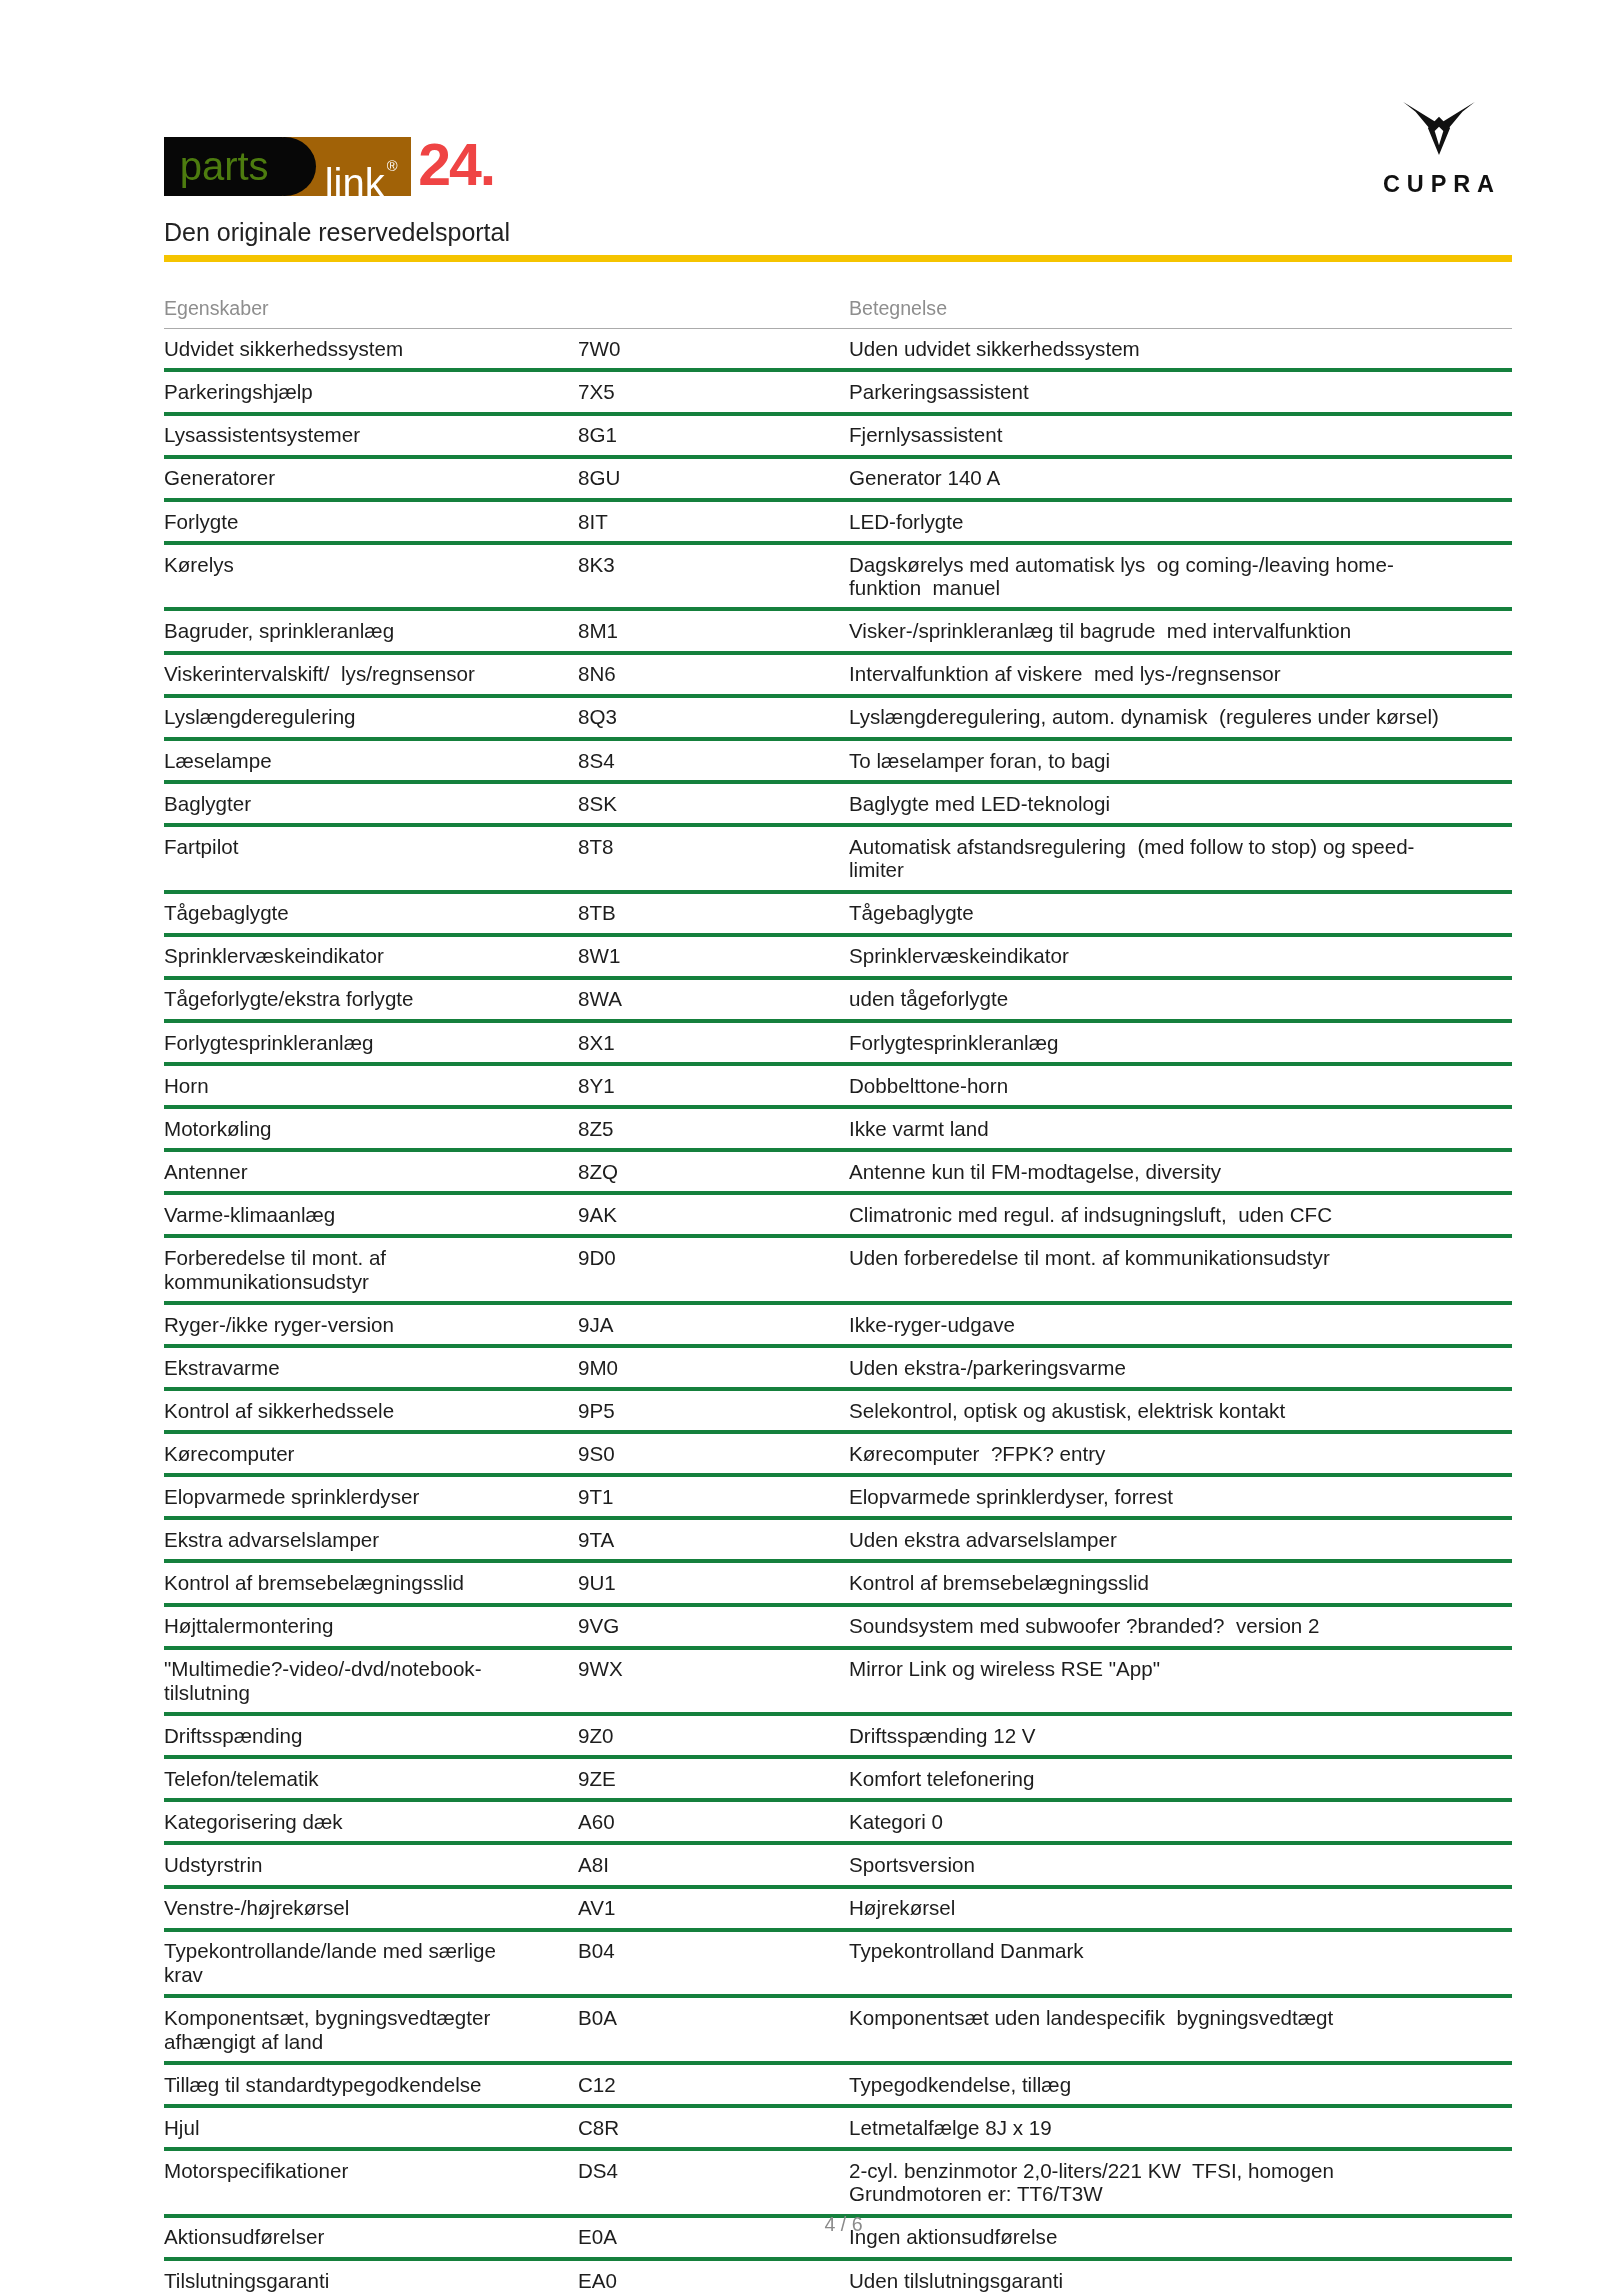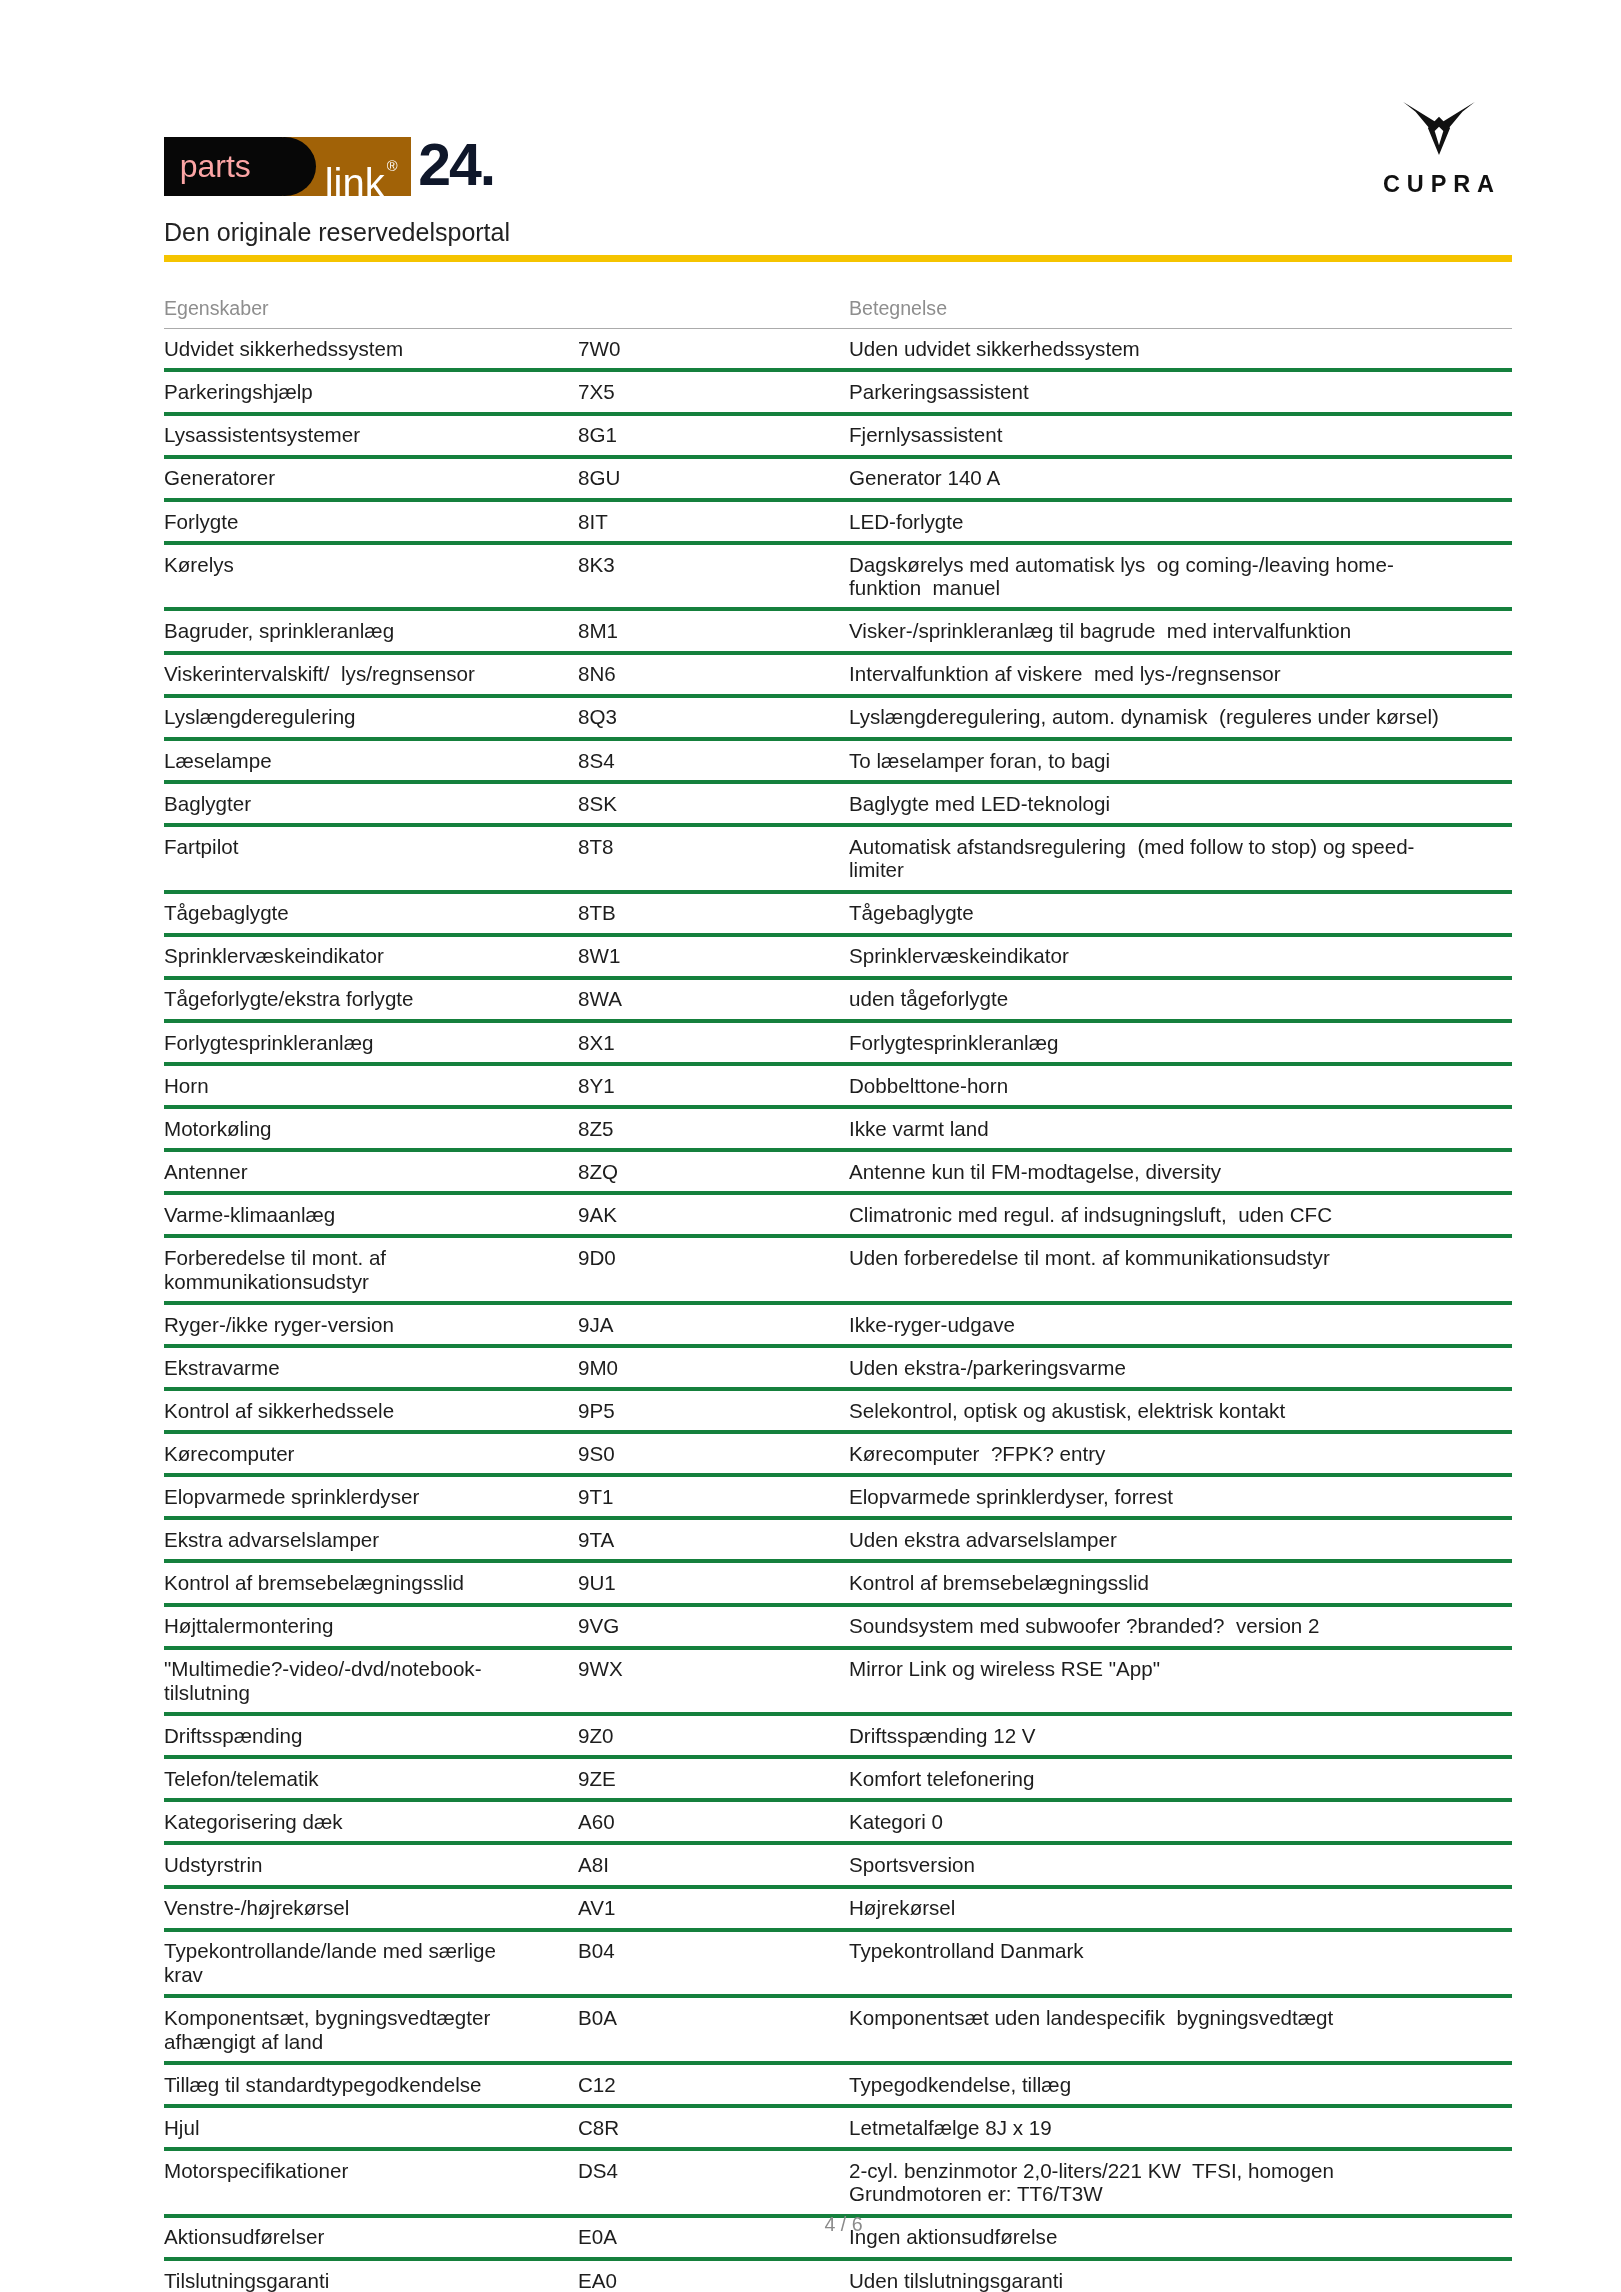--- a/index.html
+++ b/index.html
@@ -3,29 +3,29 @@
 <meta charset="utf-8">
 <style>
   html,body{margin:0;padding:0;background:#ffffff;}
   body{font-family:"Liberation Sans", sans-serif;color:#1d1d1d;}
   .sheet{position:relative;width:1621px;height:2293px;background:#fff;box-sizing:border-box;
          padding:0 109px 0 164px;overflow:hidden;}
   
   .hdr{display:flex;justify-content:space-between;align-items:flex-start;padding-top:101px;}
   .pl-block{margin-top:36px;}
   .pl-row{display:flex;align-items:stretch;height:59px;}
-  .pl-black{background:#070707;color:#fca5a5;font-size:32px;line-height:59px;
+  .pl-black{background:#070707;color:#4d7c0f;font-size:40px;line-height:59px;
             padding-left:15.7px;width:102px;position:relative;z-index:2;white-space:nowrap;}
   .pl-gray{background:#a16207;color:#fff;font-size:40px;line-height:59px;
            padding:0 13.7px 0 43px;position:relative;z-index:0;}
   .pl-gray::before{content:"";position:absolute;left:-29px;top:0;width:63px;height:59px;
                    background:#070707;border-radius:50%;z-index:1;}
   .pl-gray .txt{position:relative;z-index:2;}
   .pl-reg{font-size:14.7px;vertical-align:25.5px;margin-left:2px;}
-  .pl-24{font-weight:700;font-size:59px;line-height:57px;color:#0f172a;margin-left:6.9px;letter-spacing:-2px;}
+  .pl-24{font-weight:700;font-size:59px;line-height:57px;color:#ef4444;margin-left:6.9px;letter-spacing:-2px;}
   .tagline{font-size:25px;color:#222;margin-top:22px;}
   .accent-bar{height:6.9px;background:#f5c400;margin-top:7.8px;width:100%;}
   
   .cupra{display:flex;flex-direction:column;align-items:center;width:147px;margin-top:0;}
   .cupra svg{display:block;}
   .cupra-word{font-weight:700;font-size:23.5px;letter-spacing:6.9px;margin-right:-6.9px;margin-top:14.7px;color:#111;}
   
   .thead{display:grid;grid-template-columns:414px 271px 1fr;margin-top:29px;
          padding:5.9px 0 8.8px 0;border-bottom:1px solid #ababab;color:#8e8e8e;font-size:19.6px;}
   .trow{display:grid;grid-template-columns:414px 271px 1fr;border-bottom:4px solid #15803d;

